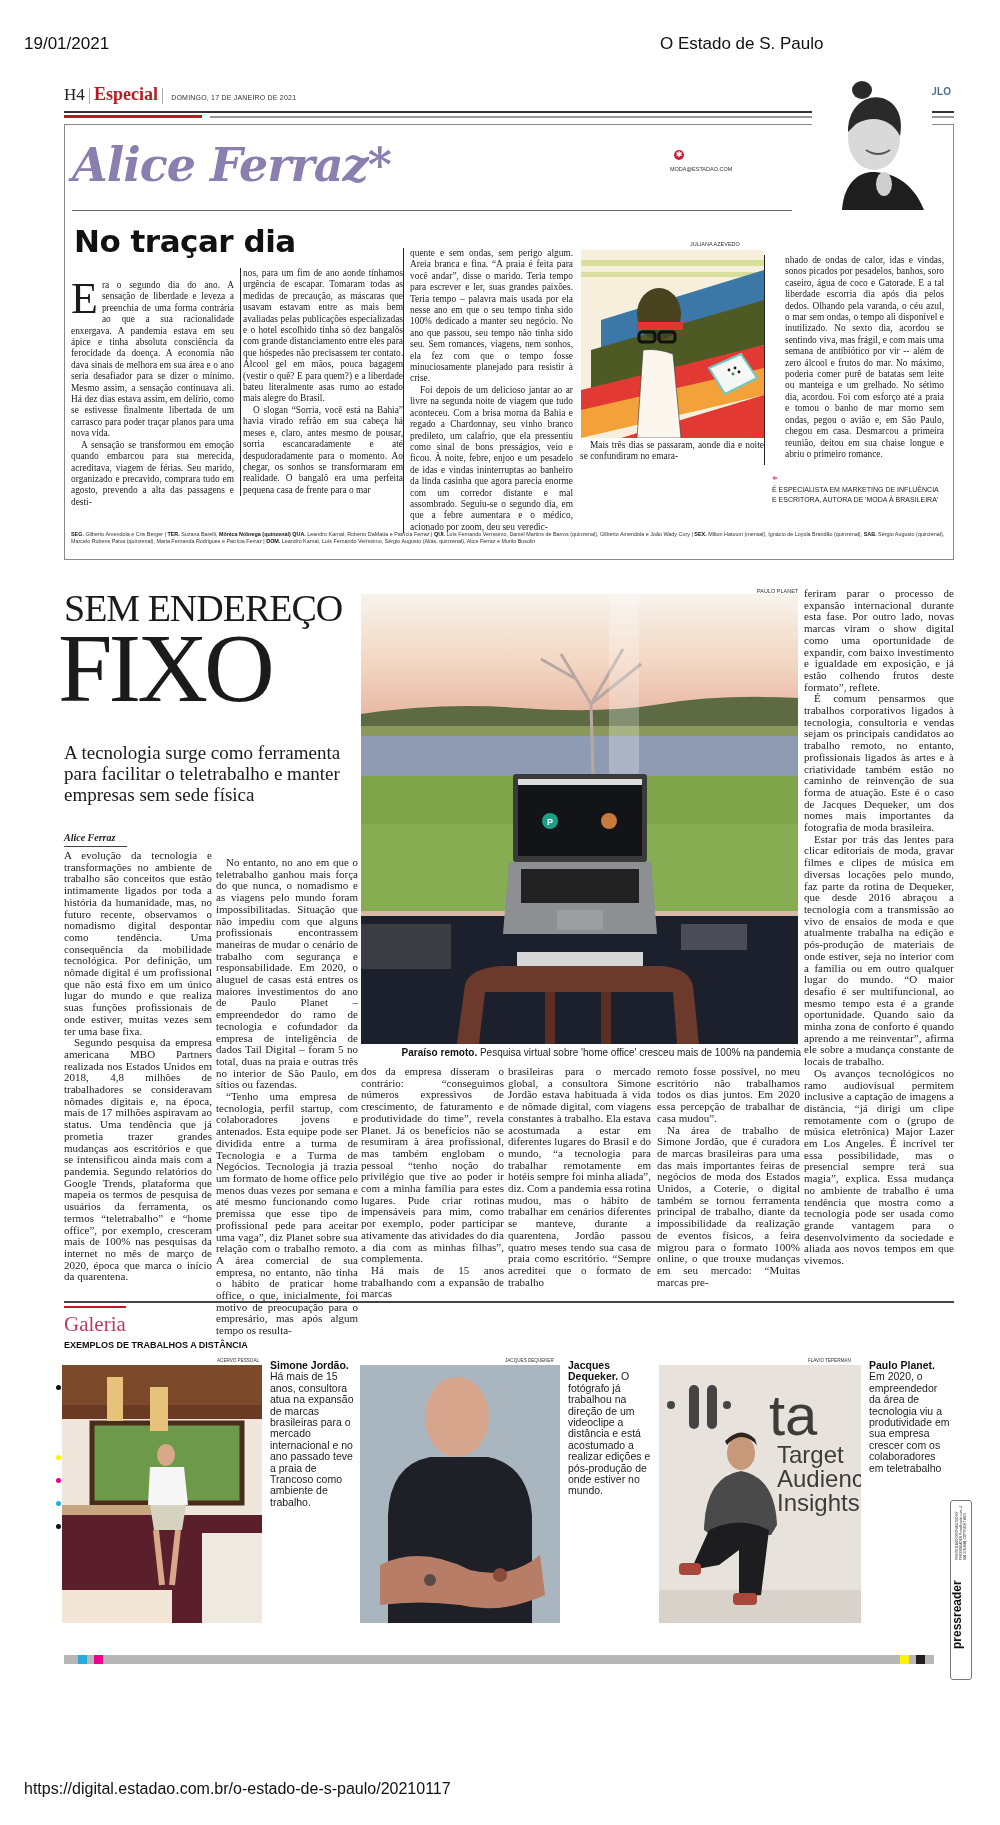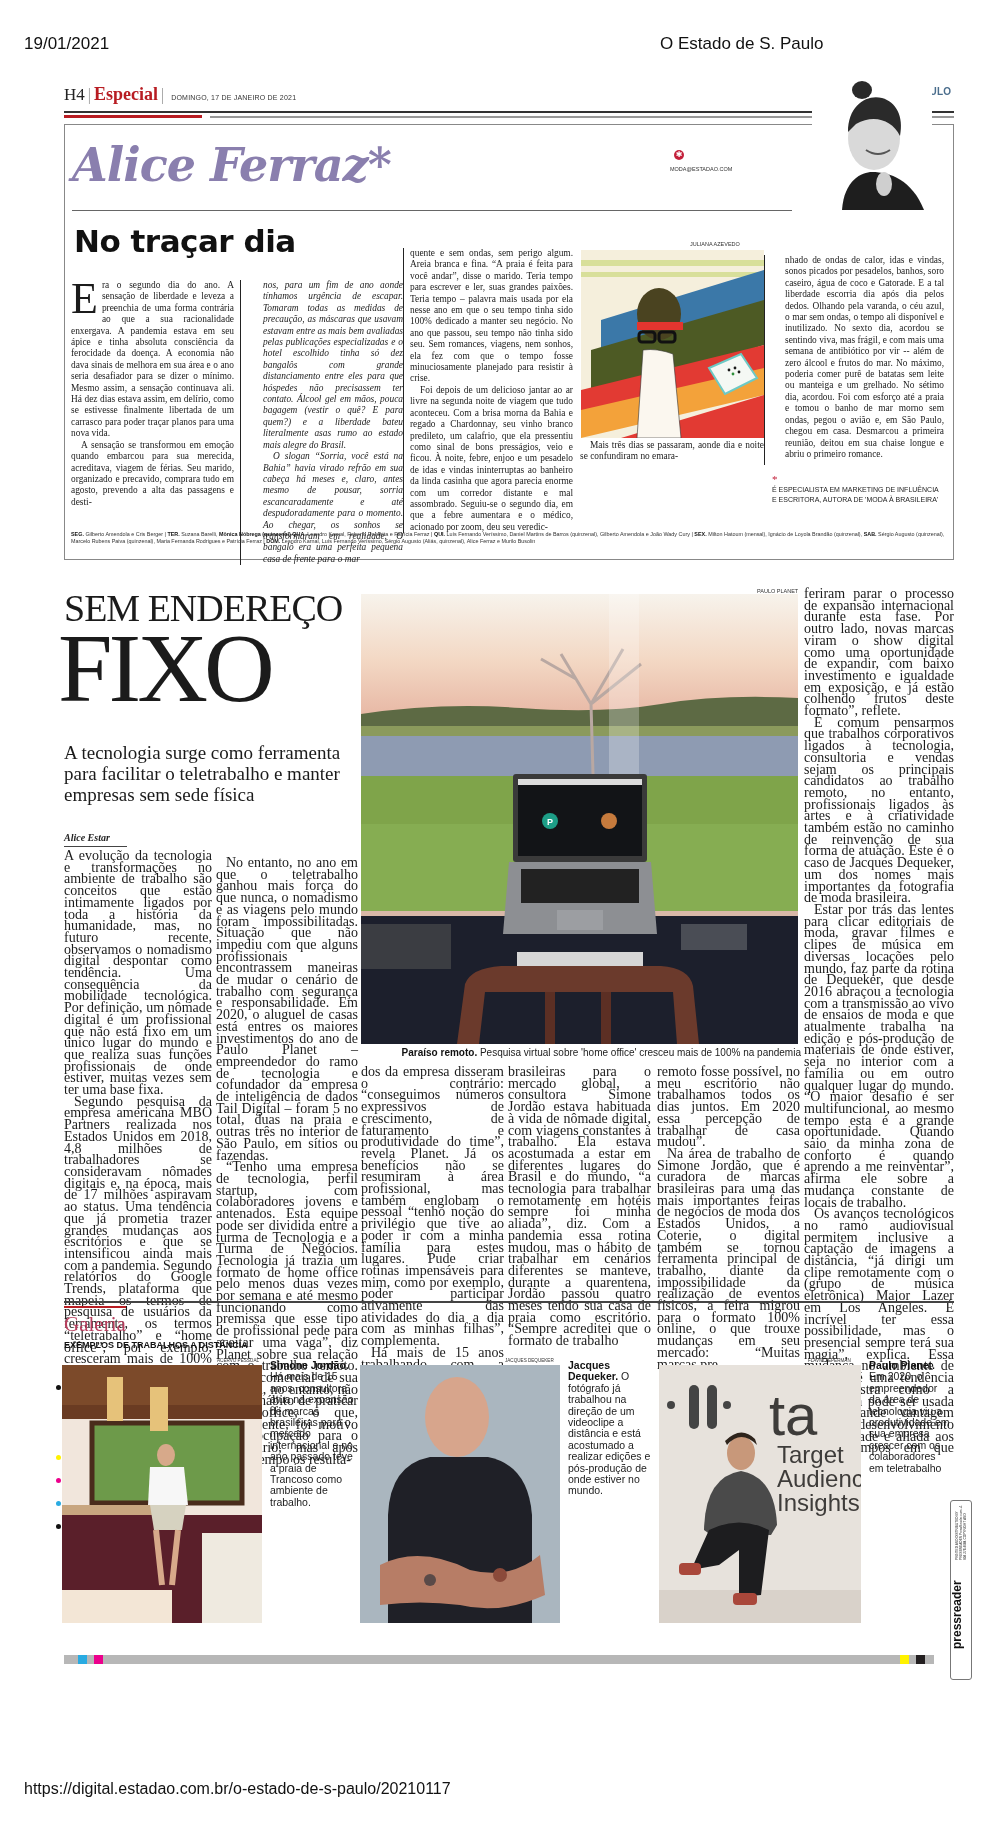--- a/index.html
+++ b/index.html
@@ -32,21 +32,21 @@
 
   .portrait { left: 812px; top: 80px; width: 120px; height: 130px; }
 
   .text { font-size: 9.4px; line-height: 11.4px; text-align: justify; hyphens: auto; color: #1b1b1b; }
   .text p { text-indent: 10px; }
   .text p.first { text-indent: 0; }
   .dropcap { float: left; font-size: 44px; line-height: 34px; margin: 2px 4px 0 0; font-family: "Liberation Serif", serif; }
   .colsep { border-left: 1px solid #222; }
 
   .c1 { left: 71px; top: 280px; width: 163px; }
-  .c2 { left: 240px; top: 280px; width: 163px; padding-left: 22px; font-style: italic; }
+  .c2 { left: 240px; top: 268px; width: 163px; padding-left: 2px; }
   .c3 { left: 403px; top: 248px; width: 170px; padding-left: 6px; }
   .c4 { left: 580px; top: 440px; width: 184px; }
   .c5 { left: 764px; top: 255px; width: 180px; padding-left: 6px; }
 
   .illus-credit { left: 690px; top: 241px; font: 5.5px "Liberation Sans", sans-serif; color: #333; }
   .illus { left: 581px; top: 250px; width: 183px; height: 188px; overflow: hidden; }
 
   .bio-star { left: 772px; top: 473px; color: #c3203a; font-size: 11px; }
   .bio { left: 772px; top: 485px; width: 170px; font: 7px/9.5px "Liberation Sans", sans-serif; color: #222; }
 
@@ -64,21 +64,21 @@
   .photo { left: 361px; top: 594px; width: 437px; height: 450px; overflow: hidden; }
   .caption { left: 361px; top: 1047px; width: 440px; font: 10px "Liberation Sans", sans-serif; color: #222; white-space: nowrap; text-align: right; }
   .caption b { color: #111; }
 
   .f1 { left: 64px; top: 850px; width: 148px; }
   .f2 { left: 216px; top: 832px; width: 142px; margin-top: 25px; }
   .f3 { left: 361px; top: 1066px; width: 143px; }
   .f4 { left: 508px; top: 1066px; width: 143px; }
   .f5 { left: 657px; top: 1066px; width: 143px; }
   .f6 { left: 804px; top: 588px; width: 150px; }
-  .text.f { font-size: 14px; line-height: 11.7px; }
+  .text.f { font-size: 11px; line-height: 11.7px; }
 
   .rule-gallery { left: 64px; top: 1301px; width: 890px; height: 2px; background: #444; }
   .rule-gallery-red { left: 64px; top: 1306px; width: 62px; height: 2px; background: #b81c22; }
 
   .gal-title { left: 64px; top: 1312px; font: 21px "Liberation Serif", serif; color: #b83d5d; }
   .gal-sub { left: 64px; top: 1340px; font: bold 9px "Liberation Sans", sans-serif; color: #111; }
 
   .gphoto { overflow: hidden; }
   .gp1 { left: 62px; top: 1365px; width: 200px; height: 258px; }
   .gp2 { left: 360px; top: 1365px; width: 200px; height: 258px; }
@@ -188,21 +188,21 @@
   <b>Mônica Nóbrega (quinzenal) QUA.</b> <span>Leandro Karnal, Roberto DaMatta e Patrícia Ferraz | </span>
   <b>QUI.</b> <span>Luís Fernando Veríssimo, Daniel Martins de Barros (quinzenal), Gilberto Amendola e João Wady Cury | </span>
   <b>SEX.</b> <span>Milton Hatoum (mensal), Ignácio de Loyola Brandão (quinzenal), </span>
   <b>SAB.</b> <span>Sérgio Augusto (quinzenal), Marcelo Rubens Paiva (quinzenal), Maria Fernanda Rodrigues e Patrícia Ferraz | </span>
   <b>DOM.</b> <span>Leandro Karnal, Luís Fernando Veríssimo, Sérgio Augusto (Aliás, quinzenal), Alice Ferraz e Murilo Busolin</span>
 </div>
 
 <div class="abs kicker">SEM ENDEREÇO</div>
 <div class="abs headline">FIXO</div>
 <div class="abs deck">A tecnologia surge como ferramenta para facilitar o teletrabalho e manter empresas sem sede física</div>
-<div class="abs byline">Alice Estar</div>
+<div class="abs byline">Alice Ferraz</div>
 <div class="abs byline-rule"></div>
 
 <div class="abs photo-credit">PAULO PLANET</div>
 <svg class="abs photo" viewBox="0 0 437 450" preserveAspectRatio="none">
   <defs>
     <linearGradient id="sky" x1="0" y1="0" x2="0" y2="1">
       <stop offset="0" stop-color="#f7f3ec"></stop>
       <stop offset="0.55" stop-color="#f3d8c4"></stop>
       <stop offset="1" stop-color="#e8b9a6"></stop>
     </linearGradient>

